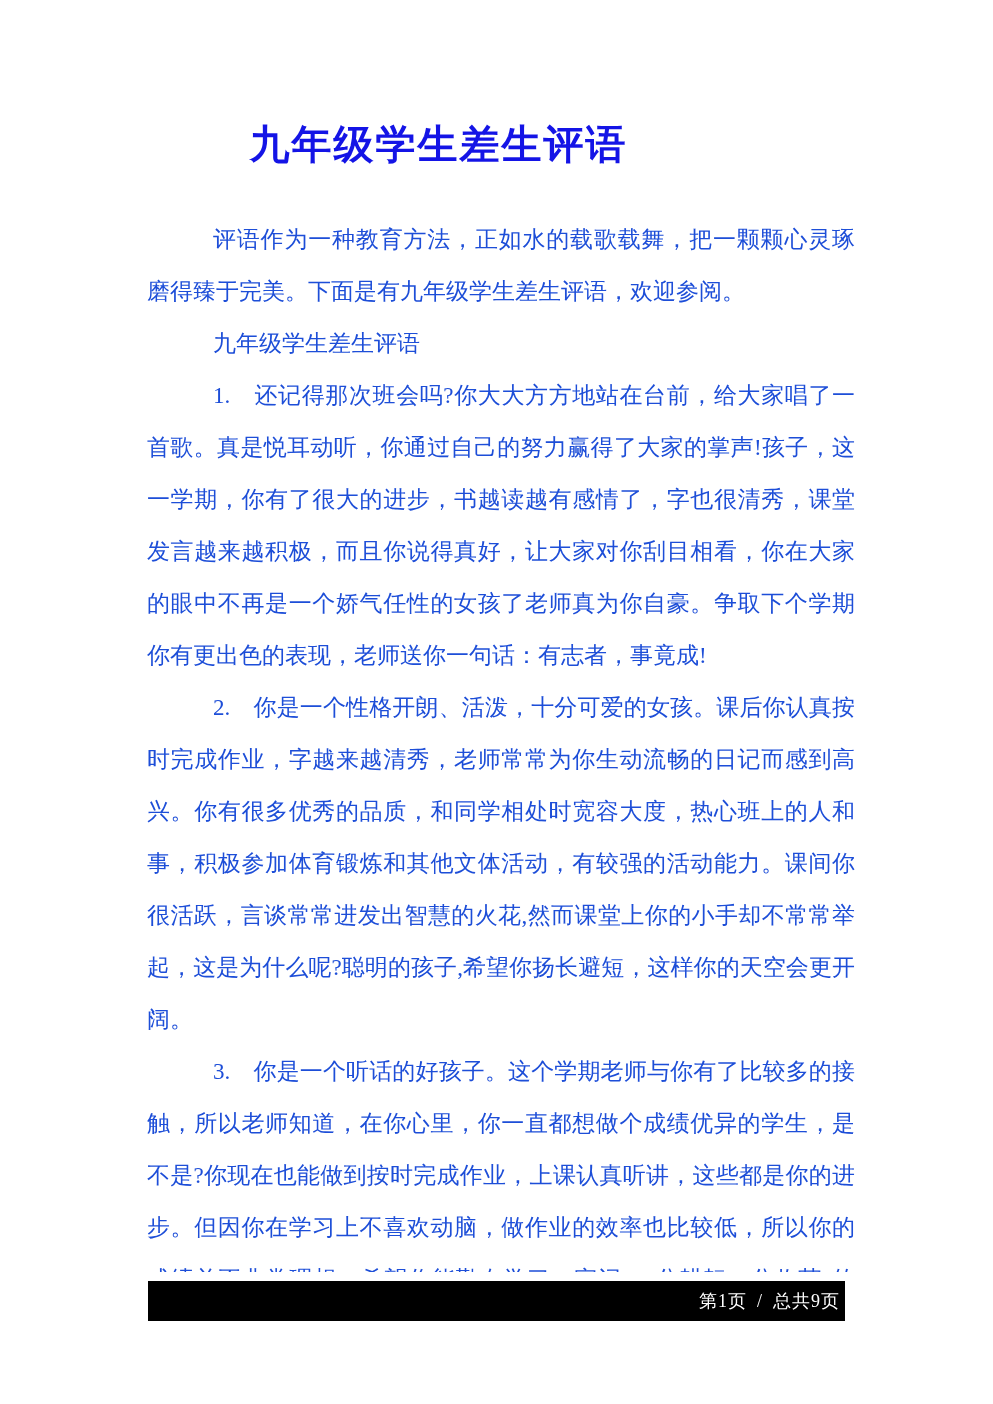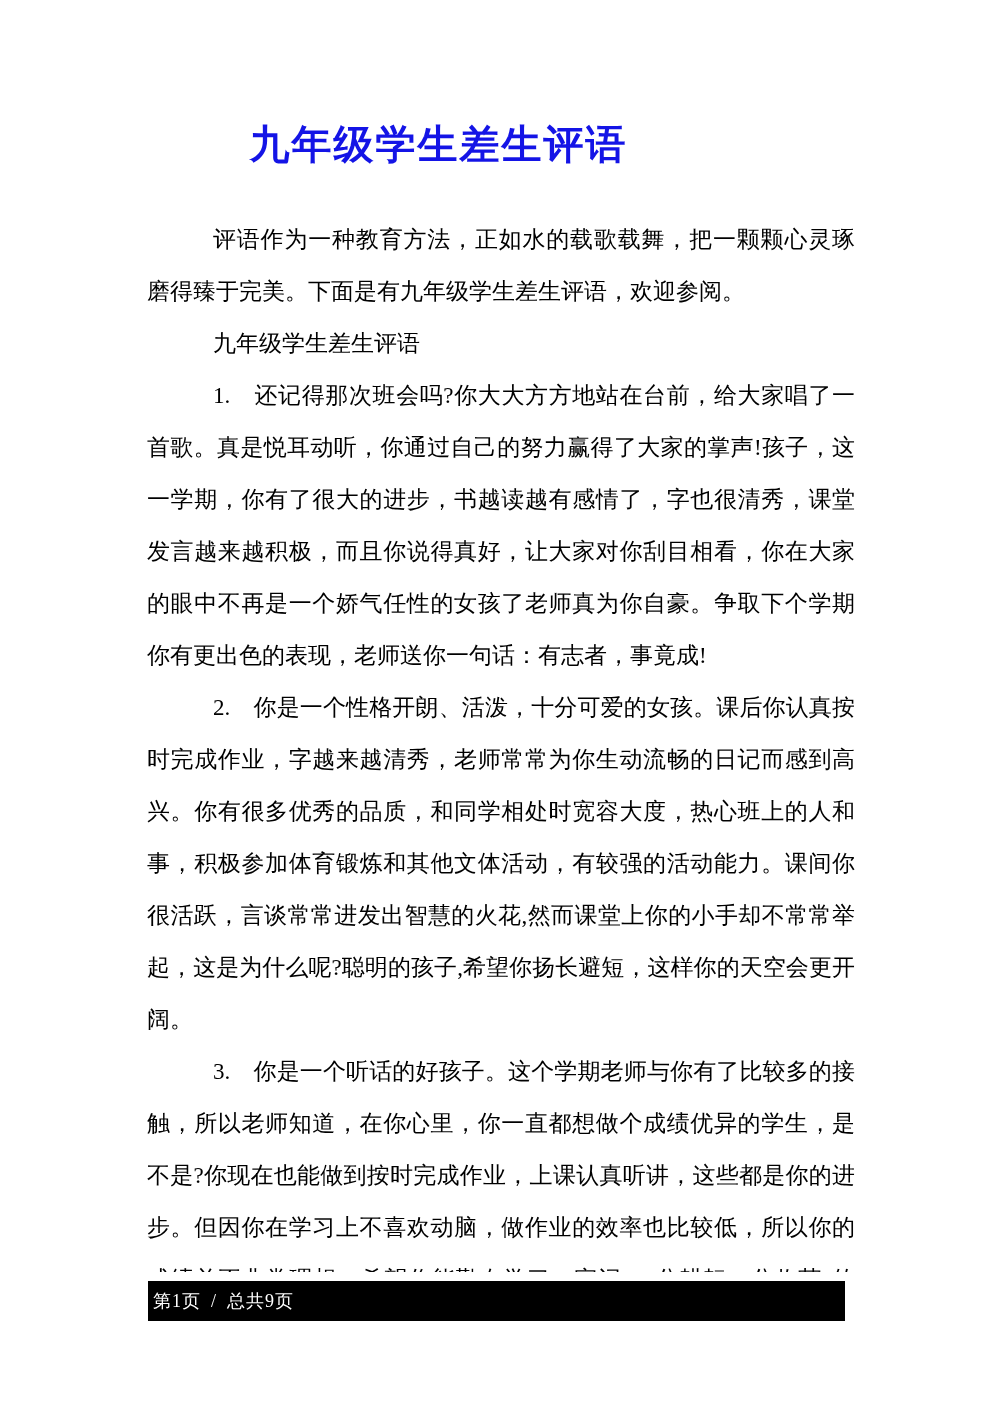--- a/index.html
+++ b/index.html
@@ -30,38 +30,38 @@
   }
   .content {
     position: absolute;
     top: 214px;
     left: 147px;
     width: 708px;
     height: 1058px;
     overflow: hidden;
     font-size: 23px;
     line-height: 52px;
-    color: #000000;
+    color: #1d4ed8;
     text-align: justify;
   }
   .content p {
     margin: 0;
     text-indent: 66px;
   }
   .footer-bar {
     position: absolute;
     top: 1281px;
     left: 148px;
     width: 697px;
     height: 40px;
     background: #000000;
     color: #ffffff;
     display: flex;
     align-items: center;
-    justify-content: flex-start;
+    justify-content: flex-end;
     font-size: 18px;
     letter-spacing: 1px;
   }
   .footer-bar .seg {
     margin: 0 5px;
   }
 </style>
 </head>
 <body>
 

